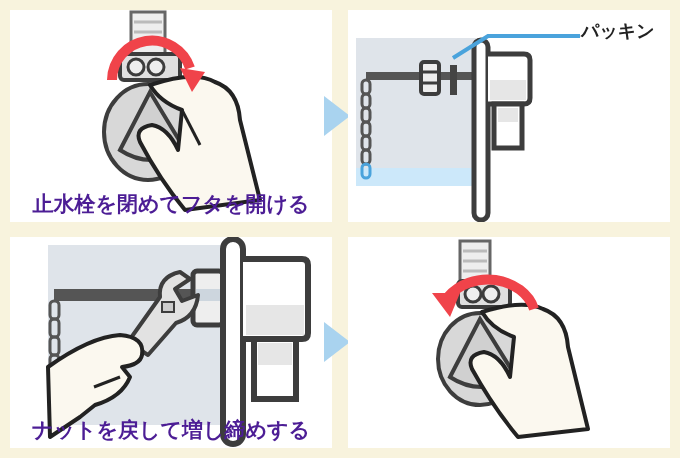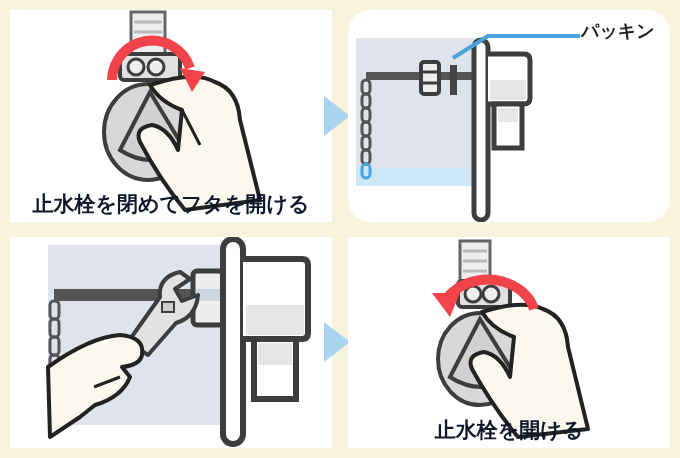--- a/index.html
+++ b/index.html
@@ -1,25 +1,25 @@
 <!DOCTYPE html>
 <html><head>
 <meta charset="utf-8">
 <style>
   html, body { margin:0; padding:0; }
   body { width:680px; height:458px; background:#f8f3dd; position:relative; overflow:hidden;
          font-family:"DejaVu Sans", sans-serif; }
   .panel { position:absolute; background:#ffffff; overflow:hidden; }
   .p1 { left:10px; top:10px; width:322px; height:212px; }
-  .p2 { left:348px; top:10px; width:322px; height:212px;border-radius:23px; }
+  .p2 { left:348px; top:10px; width:322px; height:212px; }
   .p3 { left:10px; top:237px; width:322px; height:211px; }
   .p4 { left:348px; top:237px; width:322px; height:211px; }
   .panel svg { position:absolute; left:0; top:0; }
   .caption { position:absolute; left:0; right:0; bottom:4px; text-align:center;
-             font-weight:bold; color:#0f172a; font-size:21px; letter-spacing:0px; white-space:nowrap; }
+             font-weight:bold; color:#4c1d95; font-size:21px; letter-spacing:0px; white-space:nowrap; }
   .label-packing { position:absolute; left:233px; top:9px; font-weight:bold; color:#222; font-size:18px; }
   .arrow { position:absolute; width:0; height:0; border-top:20px solid transparent;
            border-bottom:20px solid transparent; border-left:26px solid #a9d3ef; }
   .a1 { left:324px; top:96px; }
   .a2 { left:324px; top:322px; }
 </style>
 </head>
 <body>
 
 <div class="panel p1">
@@ -104,34 +104,34 @@
     <rect x="236" y="68" width="58" height="30" fill="#e6e6e6"></rect>
     <rect x="244" y="102" width="42" height="60" fill="#fff" stroke="#3d3d3d" stroke-width="6"></rect>
     <rect x="248" y="106" width="34" height="22" fill="#e6e6e6"></rect>
 
     <path d="M118 105 L150 60 Q148 40 170 35 L180 42 L165 52 L172 64 L188 58 Q186 80 166 86 L138 118 Z" fill="#e2e2e2" stroke="#3d3d3d" stroke-width="4" stroke-linejoin="round"></path>
     <rect x="152" y="65" width="12" height="10" fill="#ccc" stroke="#3d3d3d" stroke-width="2"></rect>
 
     <path d="M38 130 Q80 100 110 98 Q135 100 132 118 Q130 128 112 130 L120 140 Q112 160 85 168 L70 180 Q55 190 40 200 Z" fill="#fbf8ef" stroke="#222" stroke-width="4" stroke-linejoin="round"></path>
     <path d="M84 150 L110 140" stroke="#222" stroke-width="3"></path>
   </svg>
+  <div class="caption">ナットを戻して増し締めする</div>
 </div>
 
 <div class="arrow a2"></div>
 
 <div class="panel p4">
   <svg width="322" height="211" viewBox="0 0 322 211">
     <rect x="112" y="4" width="30" height="44" fill="#eeeeee" stroke="#666" stroke-width="3"></rect>
     <line x1="115" y1="14" x2="139" y2="14" stroke="#bbb" stroke-width="3"></line>
     <line x1="115" y1="24" x2="139" y2="24" stroke="#bbb" stroke-width="3"></line>
     <line x1="115" y1="34" x2="139" y2="34" stroke="#bbb" stroke-width="3"></line>
     <rect x="110" y="44" width="52" height="26" rx="4" fill="#e0e0e0" stroke="#3d3d3d" stroke-width="4"></rect>
     <circle cx="125" cy="57" r="8" fill="#eee" stroke="#3d3d3d" stroke-width="3"></circle>
     <circle cx="143" cy="57" r="8" fill="#eee" stroke="#3d3d3d" stroke-width="3"></circle>
     <ellipse cx="132" cy="122" rx="42" ry="46" fill="#d8d8d8" stroke="#3d3d3d" stroke-width="4"></ellipse>
     <path d="M102 140 L132 82 L168 140 Q132 160 102 140 Z" fill="#d0d0d0" stroke="#3d3d3d" stroke-width="4"></path>
     <path d="M134 75 Q175 62 195 72 Q218 80 220 110 L240 192 L170 200 Q145 170 124 132 Q118 118 136 115 Q152 118 162 140 L166 100 Q144 92 134 75 Z" fill="#fbf8ef" stroke="#222" stroke-width="4" stroke-linejoin="round"></path>
 
     <path d="M186 72 A48 40 0 0 0 100 60" fill="none" stroke="#f0434a" stroke-width="10"></path>
     <polygon points="84,56 112,56 102,80" fill="#f0434a"></polygon>
   </svg>
-  <div class="caption">止水栓を開ける</div>
 </div>
 
 </body></html>

